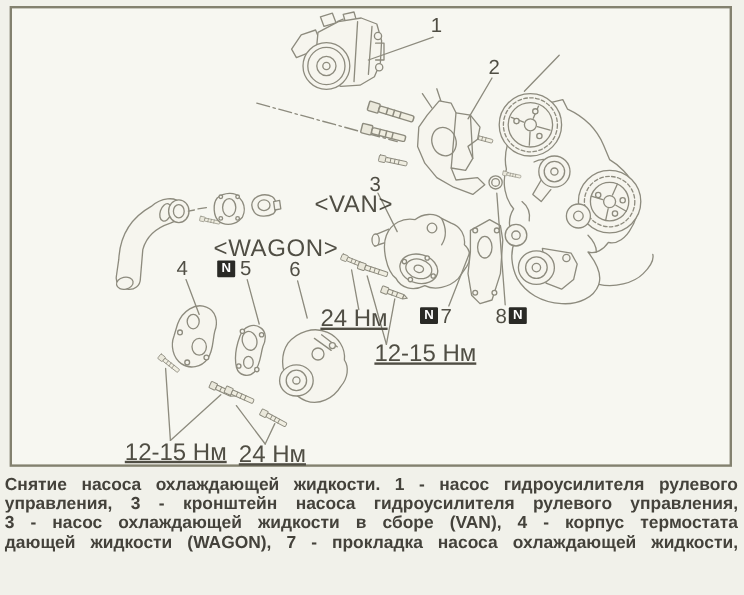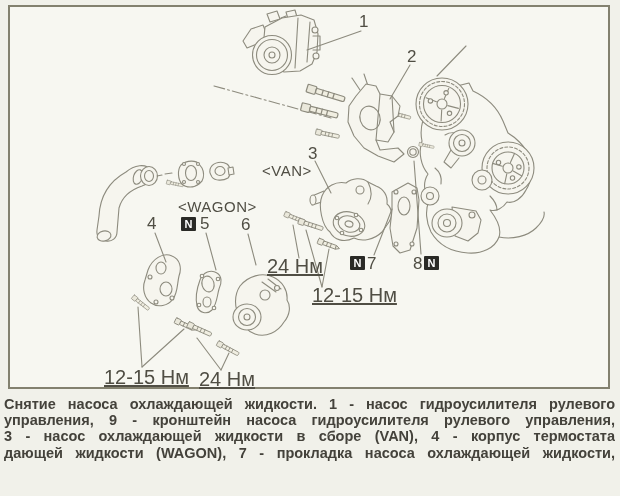--- a/index.html
+++ b/index.html
@@ -9,21 +9,21 @@
   }
   .frame{
     position:absolute;left:8px;top:5px;width:602px;height:384px;
     background:#f7f7f1;border:2px solid #83816f;box-sizing:border-box;
   }
   svg{position:absolute;left:0;top:0;}
   .lbl{
     position:absolute;color:#504e44;user-select:none;white-space:nowrap;
   }
   .num{font-size:17px;line-height:17px;}
-  .variant{font-size:15px;line-height:16px;letter-spacing:.5px;}
+  .variant{font-size:20px;line-height:16px;letter-spacing:.5px;}
   .torque{font-size:20px;line-height:14px;text-decoration:underline;}
   .badge{
     position:absolute;width:15px;height:14px;background:#2a2a26;color:#fff;
     display:flex;align-items:center;justify-content:center;
     font-size:11px;font-weight:700;line-height:14px;border-radius:1px;
   }
   .caption{
     position:absolute;left:0;top:394px;width:620px;box-sizing:border-box;
     padding:2px 5px 0 4px;color:#44423b;font-size:14.5px;font-weight:bold;
   }
@@ -284,18 +284,18 @@
   <div class="lbl variant" style="left:262px;top:163px">&lt;VAN&gt;</div>
   <div class="lbl variant" style="left:178px;top:199px">&lt;WAGON&gt;</div>
 
   <div class="lbl torque" style="left:267px;top:259px">24 Нм</div>
   <div class="lbl torque" style="left:312px;top:288px">12-15 Нм</div>
   <div class="lbl torque" style="left:104px;top:370px">12-15 Нм</div>
   <div class="lbl torque" style="left:199px;top:372px">24 Нм</div>
 
   <div class="caption">
     <div class="cap-line">Снятие насоса охлаждающей жидкости. 1 - насос гидроусилителя рулевого</div>
-    <div class="cap-line">управления, 9 - кронштейн насоса гидроусилителя рулевого управления,</div>
+    <div class="cap-line">управления, 3 - кронштейн насоса гидроусилителя рулевого управления,</div>
     <div class="cap-line">3 - насос охлаждающей жидкости в сборе (VAN), 4 - корпус термостата</div>
     <div class="cap-line">дающей жидкости (WAGON), 7 - прокладка насоса охлаждающей жидкости,</div>
   </div>
 
 </div>
 
 </body></html>

